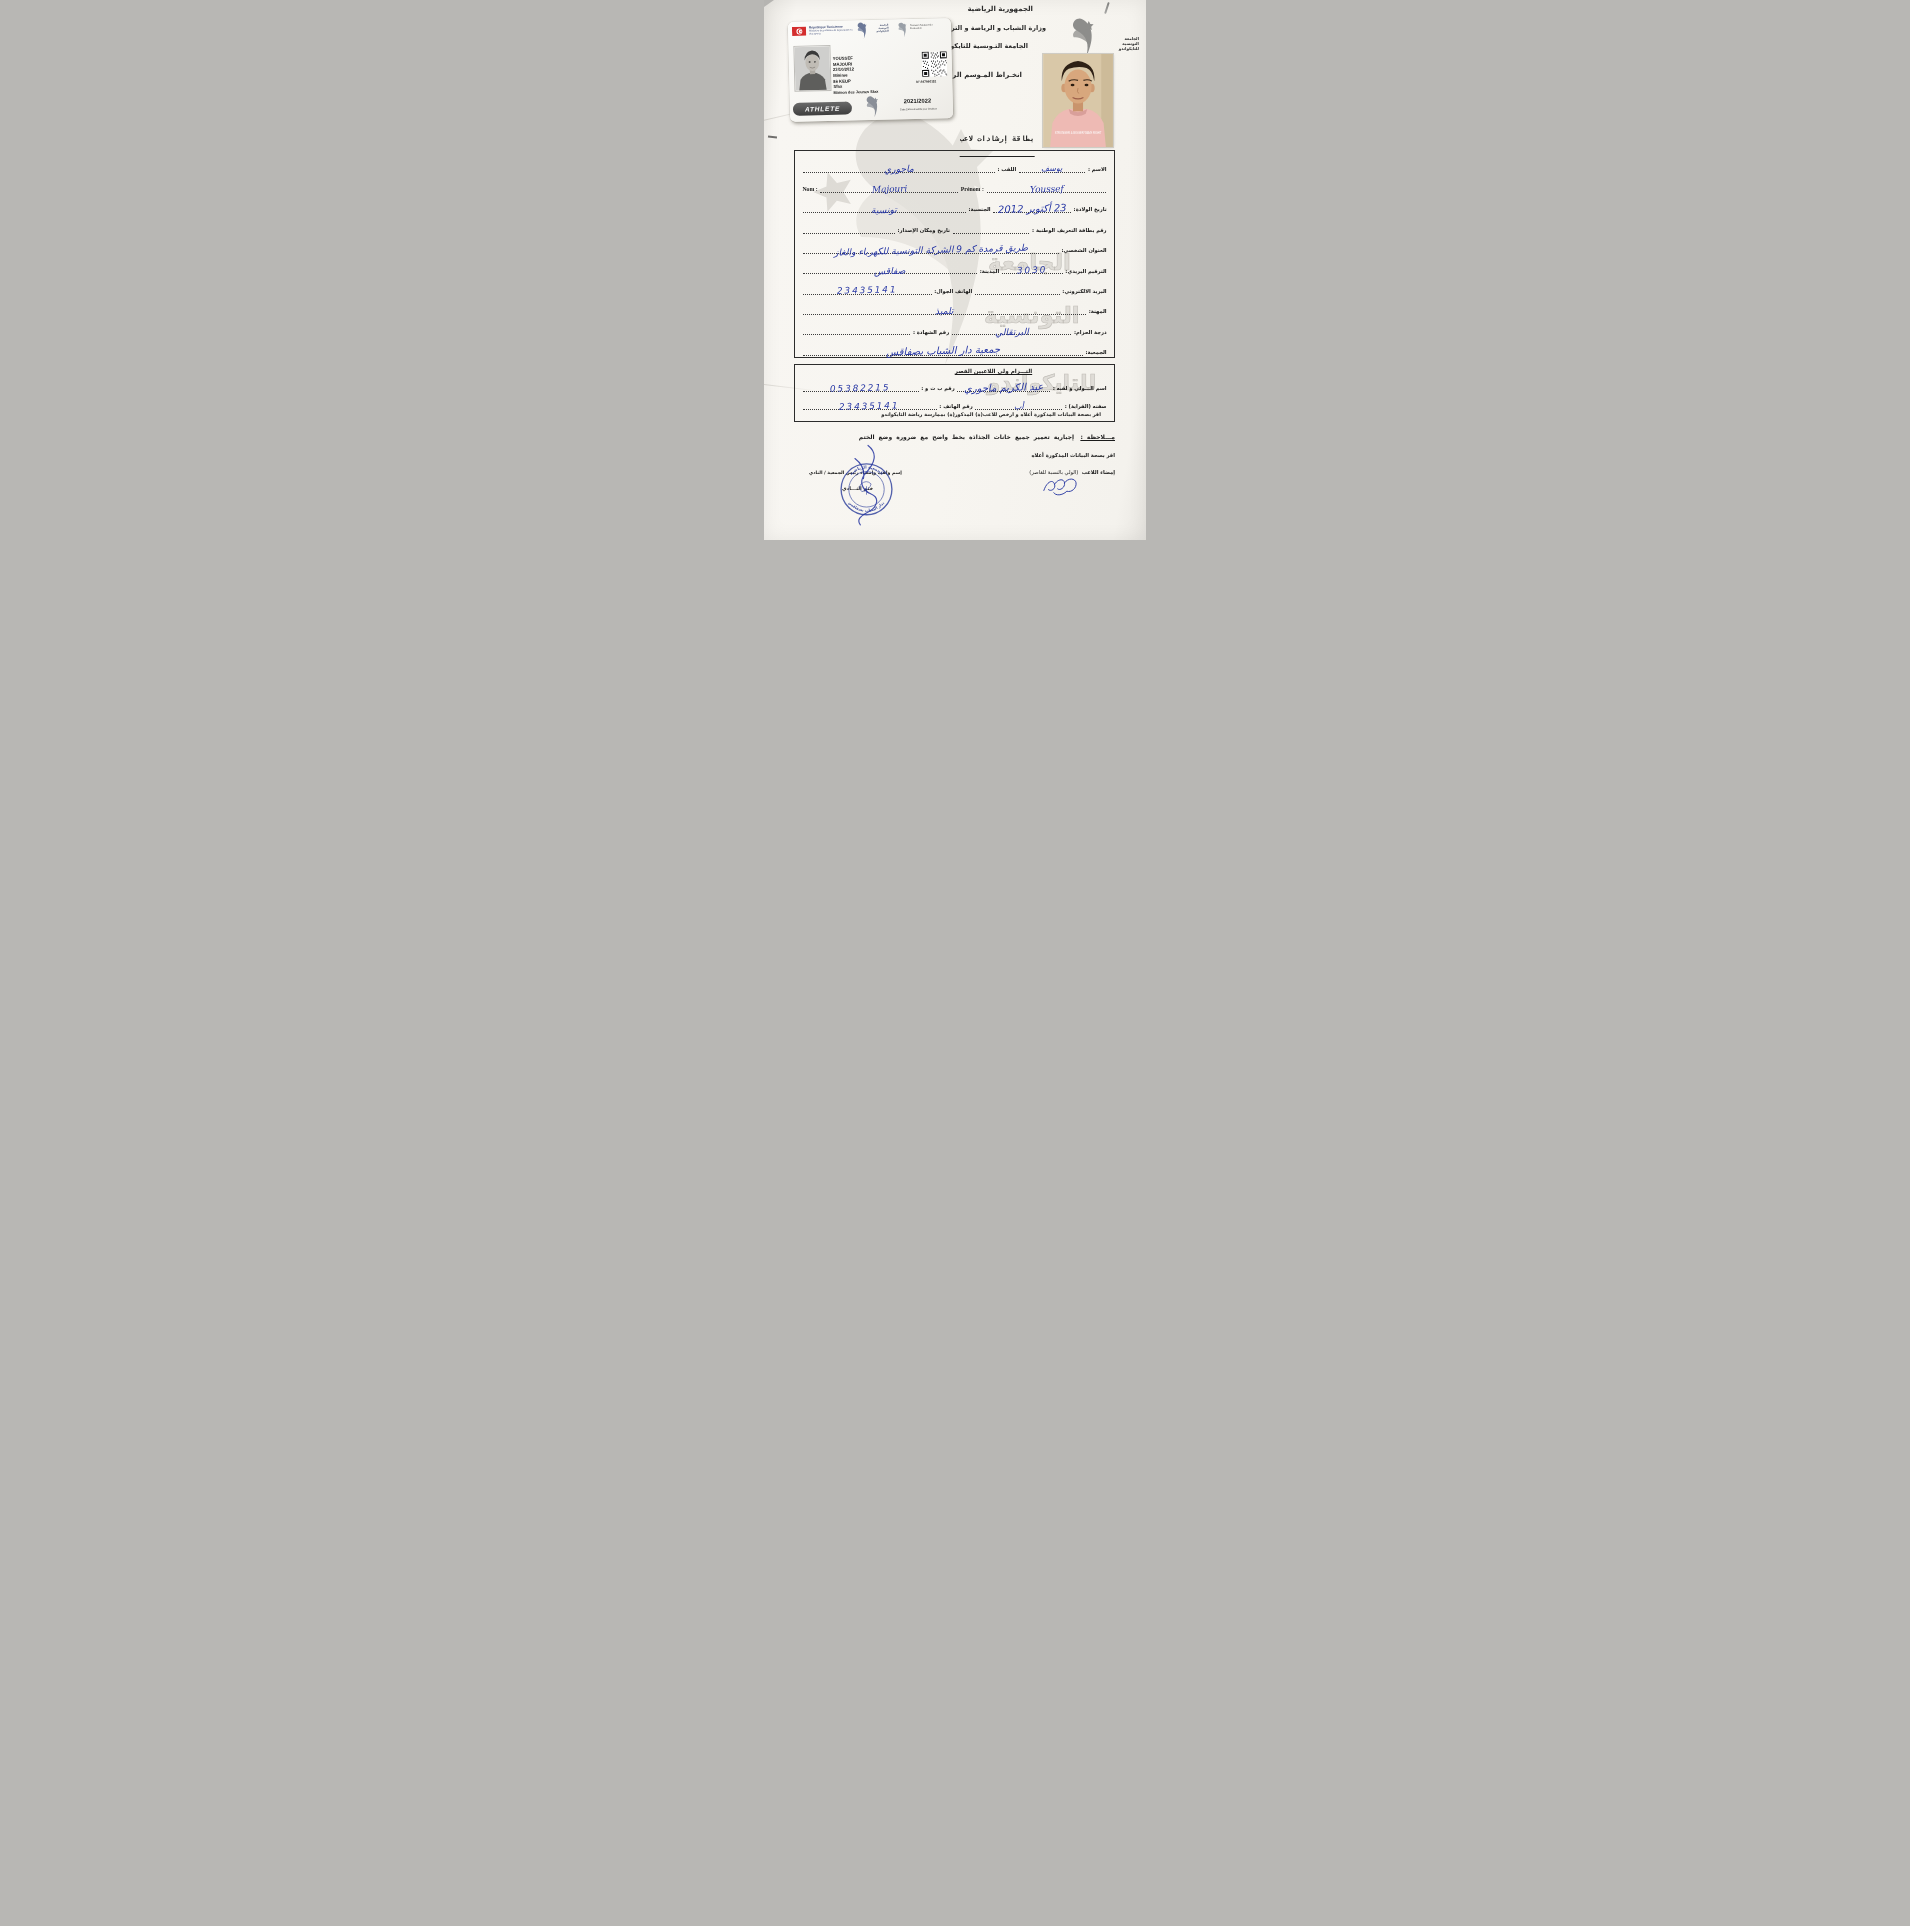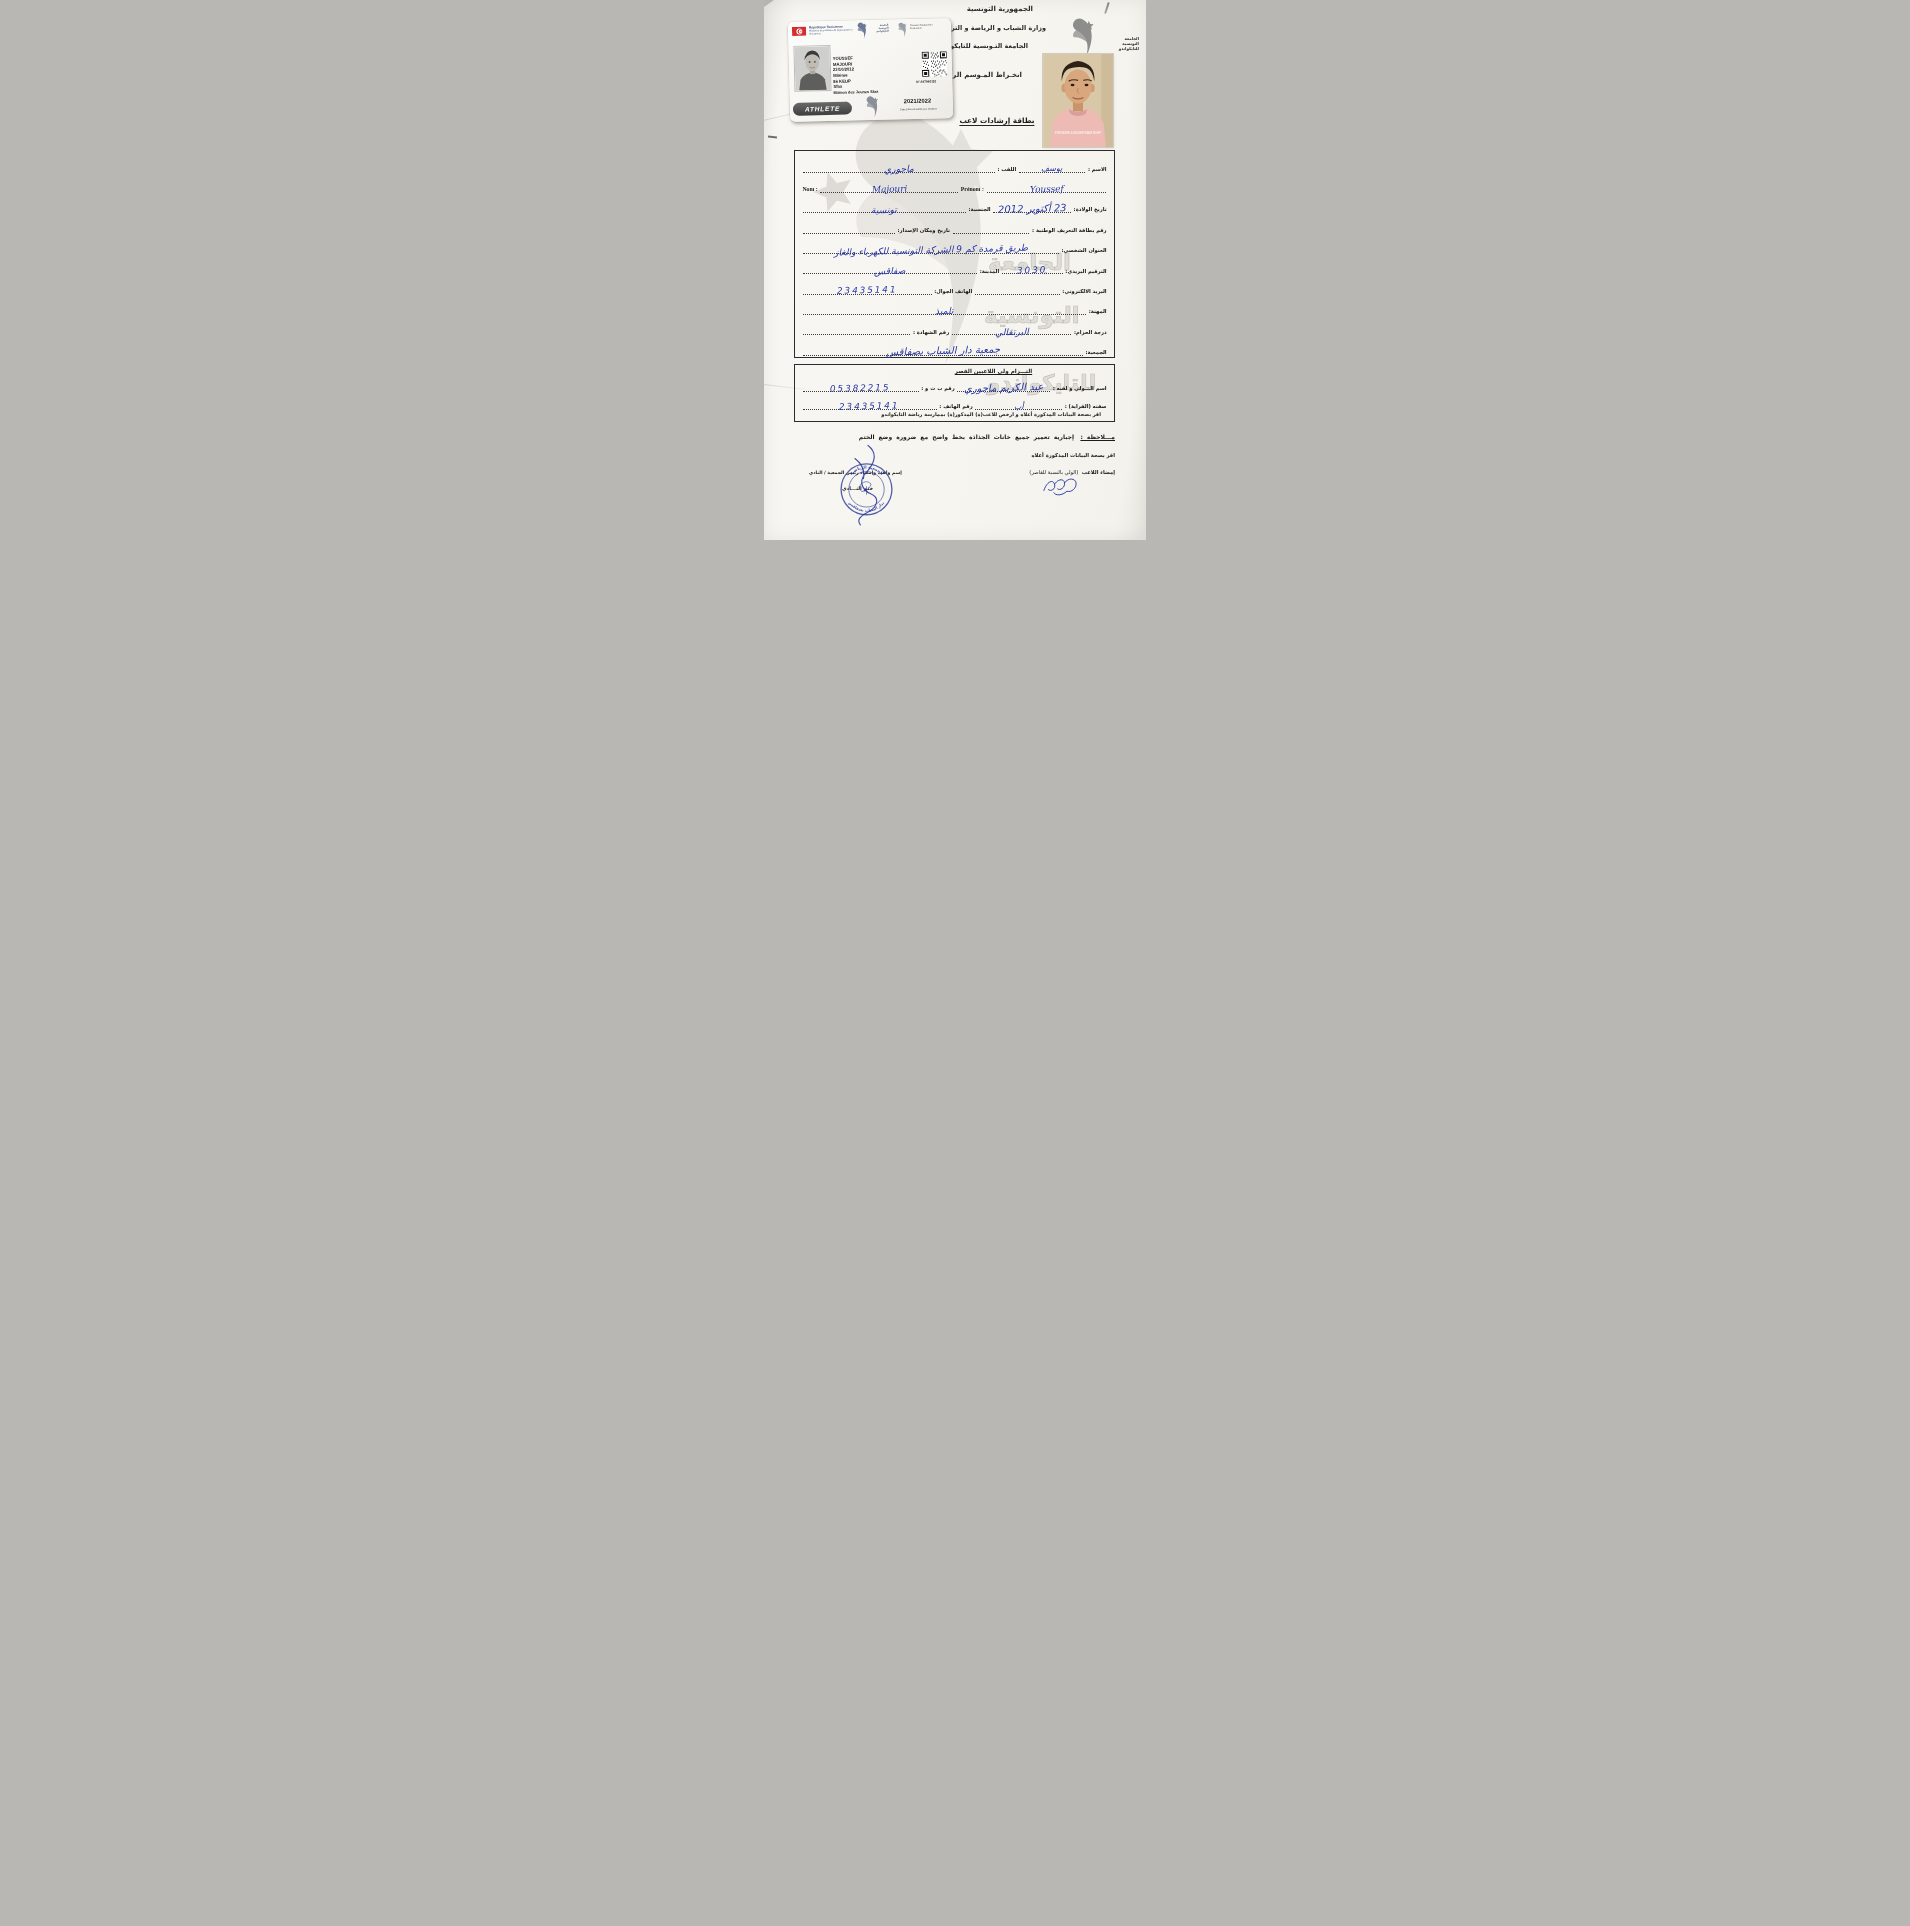--- a/index.html
+++ b/index.html
@@ -58,23 +58,23 @@
   .c-banner{left:3.1px;top:81px;width:59px;height:13px;border-radius:6.5px;
     background:linear-gradient(#6a6a6a,#3e3e3e);color:#f5f5f5;font-weight:bold;font-style:italic;
     font-size:6.5px;letter-spacing:0.8px;text-align:center;line-height:13px;}
   .c-logo3{left:71px;top:76px;width:24px;height:21.6px;}
   .c-season{left:114px;top:79px;font-size:5.8px;font-weight:bold;color:#1d1d1d;}
   .c-valid{left:99px;top:89px;width:59px;font-size:2.3px;color:#3a3a3a;text-align:center;}
   
   .photo{position:absolute;left:279px;top:54px;width:70px;height:93px;z-index:4;
     box-shadow:0.8px 1.2px 2.7px rgba(55,50,40,.35);outline:0.4px solid #cfccc4;}
   
-  .doc-title{position:absolute;left:233px;top:116px;transform:translateX(-50%);z-index:2;
+  .doc-title{position:absolute;left:233px;top:134px;transform:translateX(-50%);z-index:2;
     direction:rtl;font-size:7.3px;font-weight:bold;white-space:nowrap;
-    border-bottom:1px solid #232323;padding-bottom:0;}
+    border-bottom:1px solid #232323;padding-bottom:13px;font-family:Liberation Mono, monospace;}
   
   .box{position:absolute;left:30px;width:321px;border:1px solid #2c2c2c;z-index:2;background:transparent;box-sizing:border-box;}
   .main-box{top:150px;height:208px;padding:1.2px 6.2px;display:flex;flex-direction:column;}
   .frow{display:flex;align-items:flex-end;direction:rtl;height:20.6px;}
   .g-box .frow{height:17px;}
   .frow.ltr{direction:ltr;}
   .flab{font-weight:bold;font-size:5.2px;color:#171717;white-space:nowrap;padding:0 1.2px 0.8px 1.2px;}
   .flab.fr{font-family:"Liberation Serif","DejaVu Serif",serif;font-size:5.8px;}
   .fill{border-bottom:0.8px dotted #3c3c3c;height:11.6px;display:flex;align-items:flex-end;justify-content:center;margin:0 1.5px;position:relative;}
   .hw{font-style:italic;color:#2636a4;font-size:9.2px;line-height:1;white-space:nowrap;margin-bottom:-1.5px;transform:rotate(-1.5deg);}
@@ -119,21 +119,21 @@
     <svg class="wm-star" viewBox="0 0 24 24">
         <path d="M12 1.5 l2.6 6.2 6.7 .5 -5.1 4.4 1.6 6.5 -5.8 -3.5 -5.8 3.5 1.6 -6.5 -5.1 -4.4 6.7 -.5 Z" fill="#cdcac4"></path>
       </svg>
     <div class="wm-word wm-w1">الجامعة</div>
     <div class="wm-word wm-w2">التونسية</div>
     <div class="wm-word wm-w3">للتايكواندو</div>
     <div class="crease cr-a"></div>
     <div class="crease cr-b"></div>
   </div>
 
-  <div class="h-line h1">الجمهورية التونسية</div>
+  <div class="h-line h1">الجمهورية الرياضية</div>
   <div class="h-line h2">وزارة الشباب و الرياضة و التربية البدنية</div>
   <div class="h-line h3">الجامعة التـونسية للتايكواندو</div>
   <div class="h-line h4">انخـراط المـوسم الرياضي</div>
 
   <svg class="fed-logo" viewBox="0 0 100 130">
       <use href="#swoosh" fill="#8d8d8b"></use>
     </svg>
   <div class="fed-words">
     <div>الجامعة</div>
     <div>التونسية</div>

